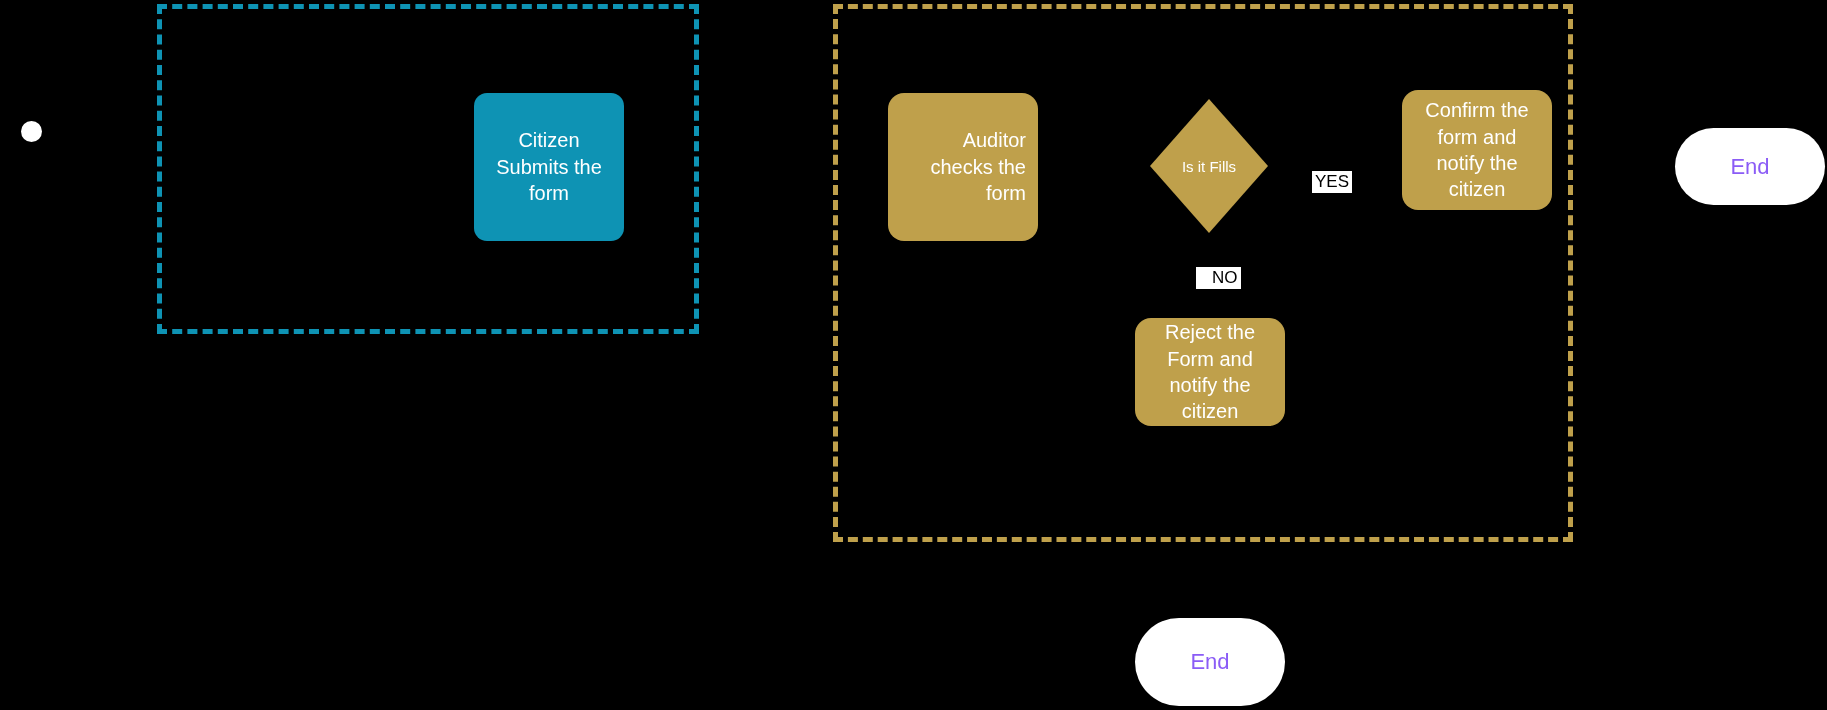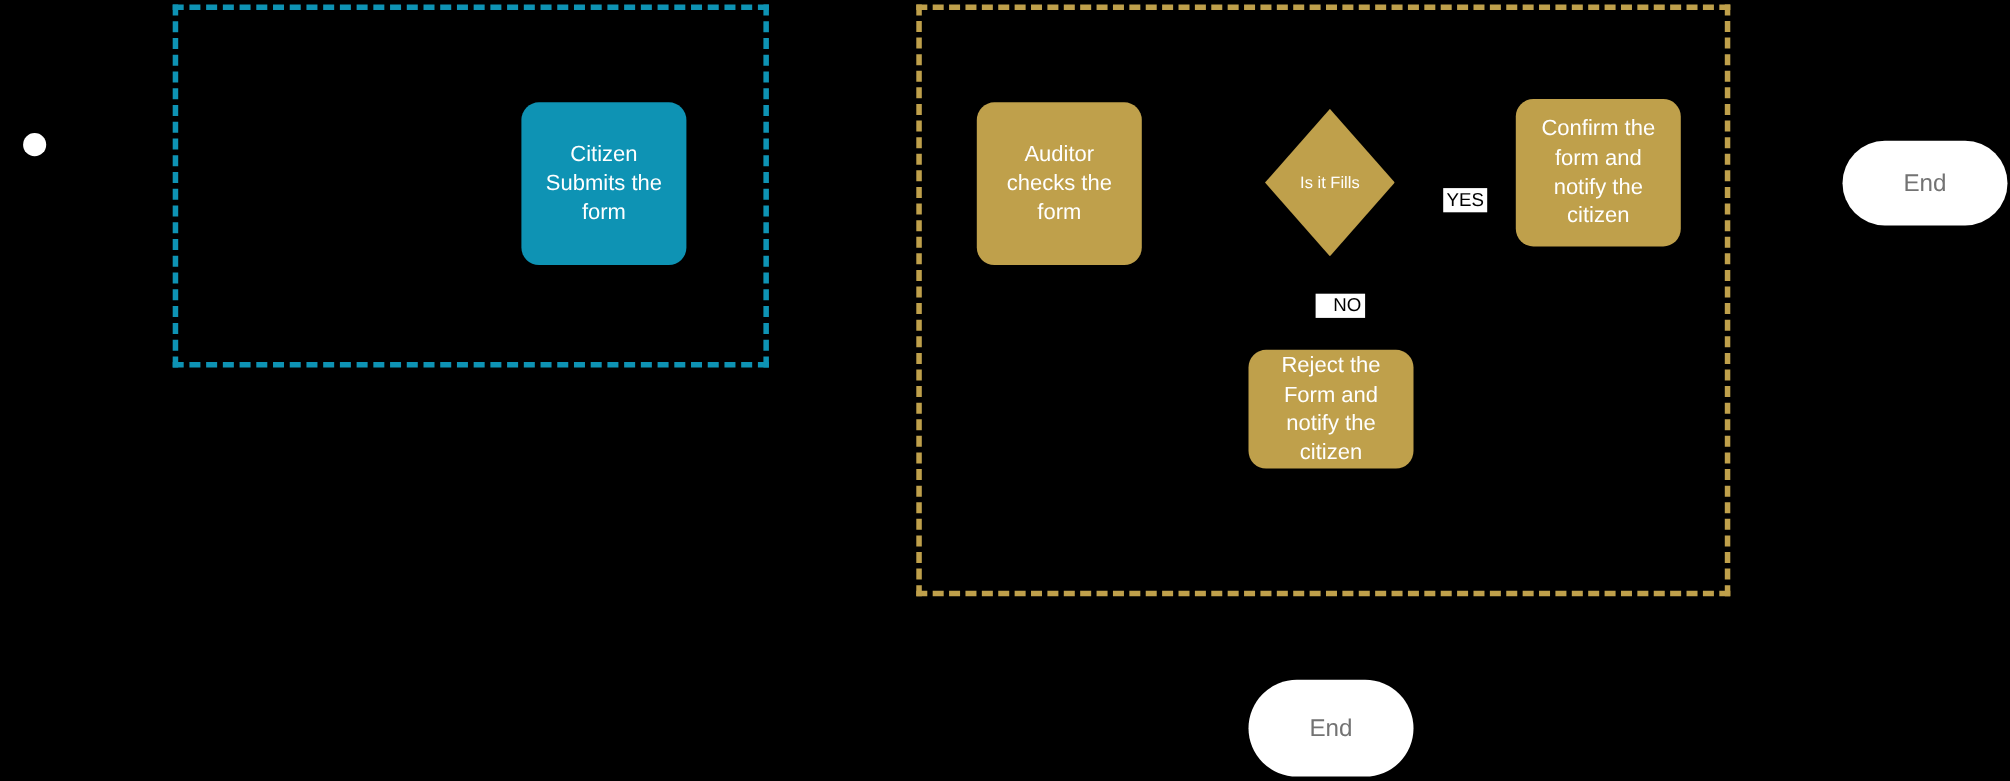--- a/index.html
+++ b/index.html
@@ -54,23 +54,23 @@
     justify-content: center;
     text-align: center;
     color: #ffffff;
     font-size: 20px;
     line-height: 1.32;
     padding: 8px 12px;
   }
   .teal { background: #0E93B4; }
   .gold { background: #BFA04B; }
   .node-citizen-fills   { left: 58px;  top: 84px; }
-  .node-citizen-submits { left: 312px; top: 84px; }
-  .node-auditor-checks  { left: 50px;  top: 84px; }
-  .node-confirm         { left: 540px; top: 81px; height: 134px; }
+  .node-citizen-submits { left: 312px; top: 84px; border-radius: 13px; }
+  .node-auditor-checks  { left: 50px;  top: 84px; text-align: right; }
+  .node-confirm         { left: 564px; top: 81px; height: 120px; }
   .node-reject          { left: 297px; top: 309px; height: 108px; }
   .decision {
     position: absolute;
     left: 312px;
     top: 90px;
     width: 118px;
     height: 134px;
     background: #BFA04B;
     clip-path: polygon(50% 0, 100% 50%, 50% 100%, 0 50%);
     display: flex;
@@ -87,21 +87,21 @@
     color: #000000;
     font-size: 17px;
     line-height: 1.15;
     padding: 1px 3px;
   }
   .edge-label-yes { left: 474px; top: 162px; }
   .edge-label-no  { left: 358px; top: 258px; padding-left: 16px; }
   .end-node {
     position: absolute;
     background: #ffffff;
-    color: #737373;
+    color: #8b5cf6;
     display: flex;
     align-items: center;
     justify-content: center;
     font-size: 22px;
     border-radius: 44px;
   }
   .end-right  { left: 1675px; top: 128px; width: 150px; height: 77px; }
   .end-bottom { left: 1135px; top: 618px; width: 150px; height: 88px; }
 </style>
 </head>

